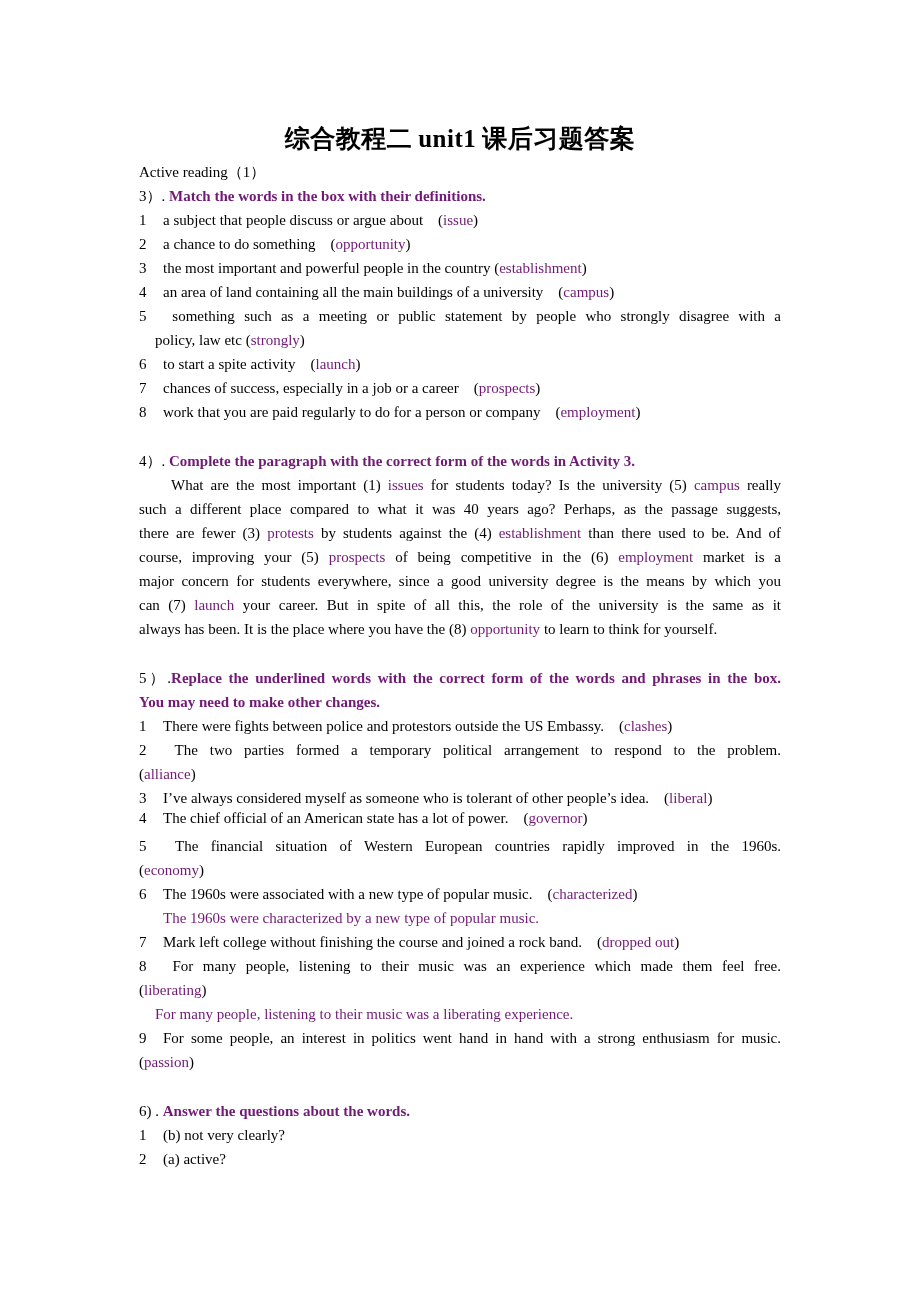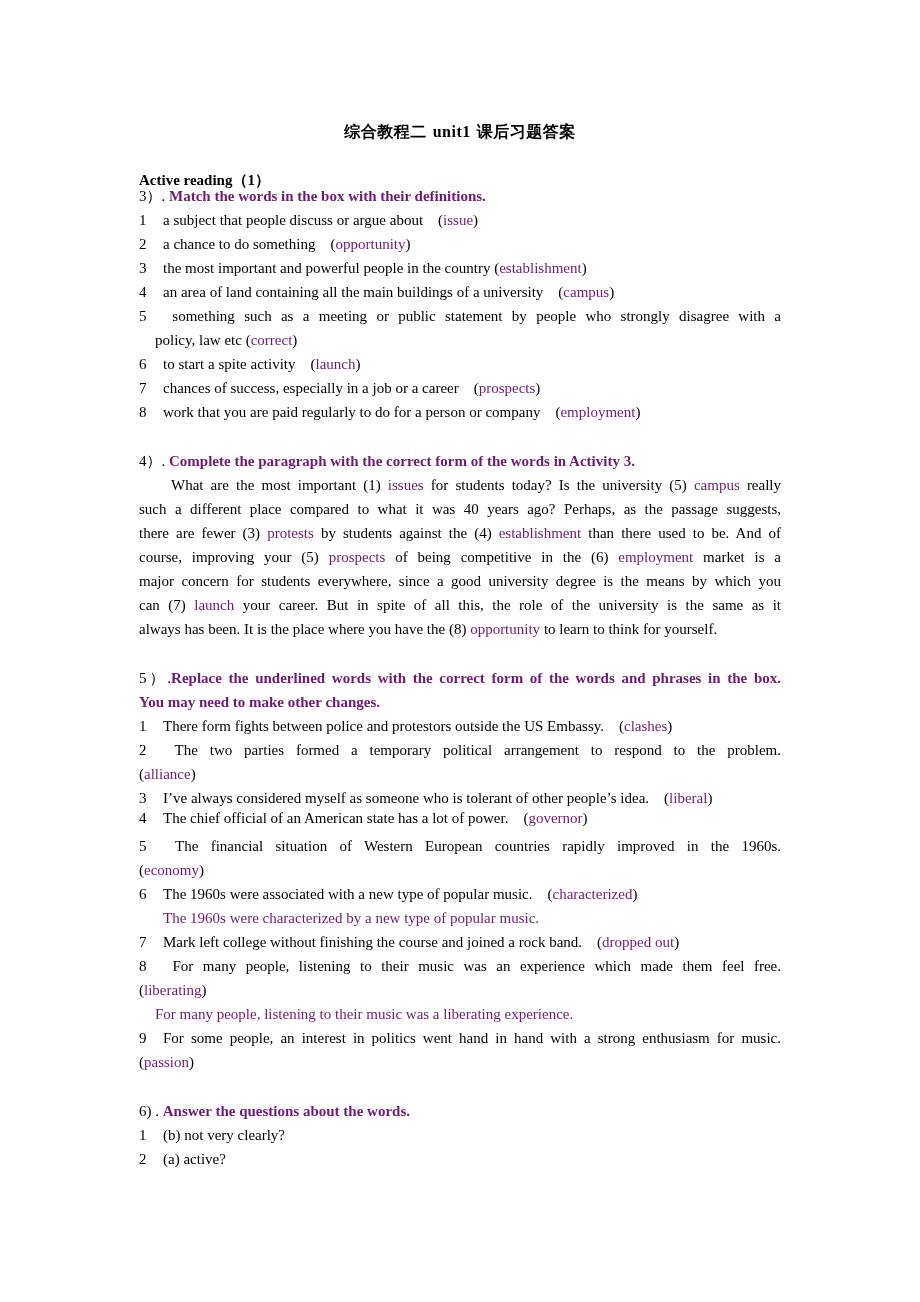--- a/index.html
+++ b/index.html
@@ -1,24 +1,24 @@
 <!DOCTYPE html>
 <html><head>
 <meta charset="utf-8">
 <style>
   html, body { margin: 0; padding: 0; background: #ffffff; }
   body { width: 920px; height: 1302px; position: relative; overflow: hidden;
          font-family: "Liberation Serif", "DejaVu Serif", serif; color: #000; }
   .page { position: absolute; left: 139px; top: 0; width: 642px; }
   .title { position: absolute; top: 122px; left: 0; width: 642px; text-align: center;
-           font-size: 16px; font-weight: bold; letter-spacing: 0.5px; }
+           font-size: 25px; font-weight: bold; letter-spacing: 0.5px; }
   .title .latin { margin: 0 6px; }
   .line { position: absolute; left: 0; width: 642px; font-size: 15px; line-height: 24px; white-space: nowrap; }
   .just { text-align: justify; text-align-last: justify; white-space: normal; }
-  .bold { font-weight: bold; margin-top: 8px; }
+  .bold { font-weight: normal; }
   .blue { color: #701a75; }
   .hd { color: #701a75; font-weight: bold; }
   .num { display: inline-block; width: 24px; }
   .ind1 { padding-left: 16px; }
   .ind2 { padding-left: 24px; }
   .ind3 { padding-left: 32px; }
 </style>
 </head>
 <body>
 
@@ -44,21 +44,21 @@
   <div class="line" style="top:256px">
     <span class="num">3</span><span>the most important and powerful people in the country</span> (<span class="blue">establishment</span>)
   </div>
   <div class="line" style="top:280px">
     <span class="num">4</span><span>an area of land containing all the main buildings of a university</span>&nbsp;&nbsp;&nbsp;&nbsp;(<span class="blue">campus</span>)
   </div>
   <div class="line just" style="top:304px">
     <span class="num">5</span> <span>something such as a meeting or public statement by people who strongly disagree with a</span>
   </div>
   <div class="line ind1" style="top:328px">
-    <span>policy, law etc</span> (<span class="blue">correct</span>)
+    <span>policy, law etc</span> (<span class="blue">strongly</span>)
   </div>
   <div class="line" style="top:352px">
     <span class="num">6</span><span>to start a spite activity</span>&nbsp;&nbsp;&nbsp;&nbsp;(<span class="blue">launch</span>)
   </div>
   <div class="line" style="top:376px">
     <span class="num">7</span><span>chances of success, especially in a job or a career</span>&nbsp;&nbsp;&nbsp;&nbsp;(<span class="blue">prospects</span>)
   </div>
   <div class="line" style="top:400px">
     <span class="num">8</span><span>work that you are paid regularly to do for a person or company</span>&nbsp;&nbsp;&nbsp;&nbsp;(<span class="blue">employment</span>)
   </div>
@@ -88,21 +88,21 @@
   <div class="line" style="top:617px">
     <span>always has been. It is the place where you have the (8)</span> <span class="blue">opportunity</span> <span>to learn to think for yourself.</span>
   </div>
 
   <div class="line just" style="top:666px">
     <span>5）.</span><span class="hd">Replace the underlined words with the correct form of the words and phrases in the box.</span>
   </div>
   <div class="line hd" style="top:690px">You may need to make other changes.</div>
 
   <div class="line" style="top:714px">
-    <span class="num">1</span><span>There form fights between police and protestors outside the US Embassy.</span>&nbsp;&nbsp;&nbsp;&nbsp;(<span class="blue">clashes</span>)
+    <span class="num">1</span><span>There were fights between police and protestors outside the US Embassy.</span>&nbsp;&nbsp;&nbsp;&nbsp;(<span class="blue">clashes</span>)
   </div>
   <div class="line just" style="top:738px">
     <span class="num">2</span> <span>The two parties formed a temporary political arrangement to respond to the problem.</span>
   </div>
   <div class="line" style="top:762px">
     (<span class="blue">alliance</span>)
   </div>
   <div class="line" style="top:786px">
     <span class="num">3</span><span>I’ve always considered myself as someone who is tolerant of other people’s idea.</span>&nbsp;&nbsp;&nbsp;&nbsp;(<span class="blue">liberal</span>)
   </div>

